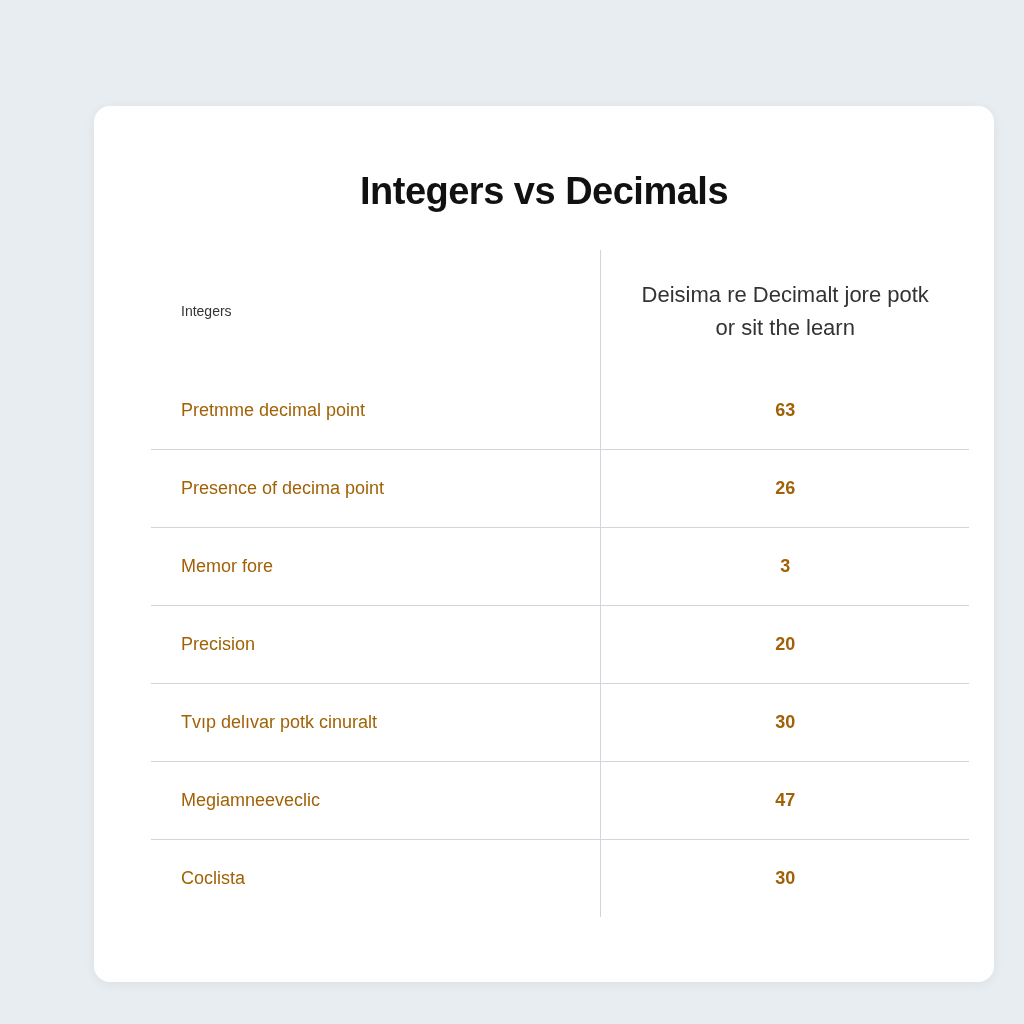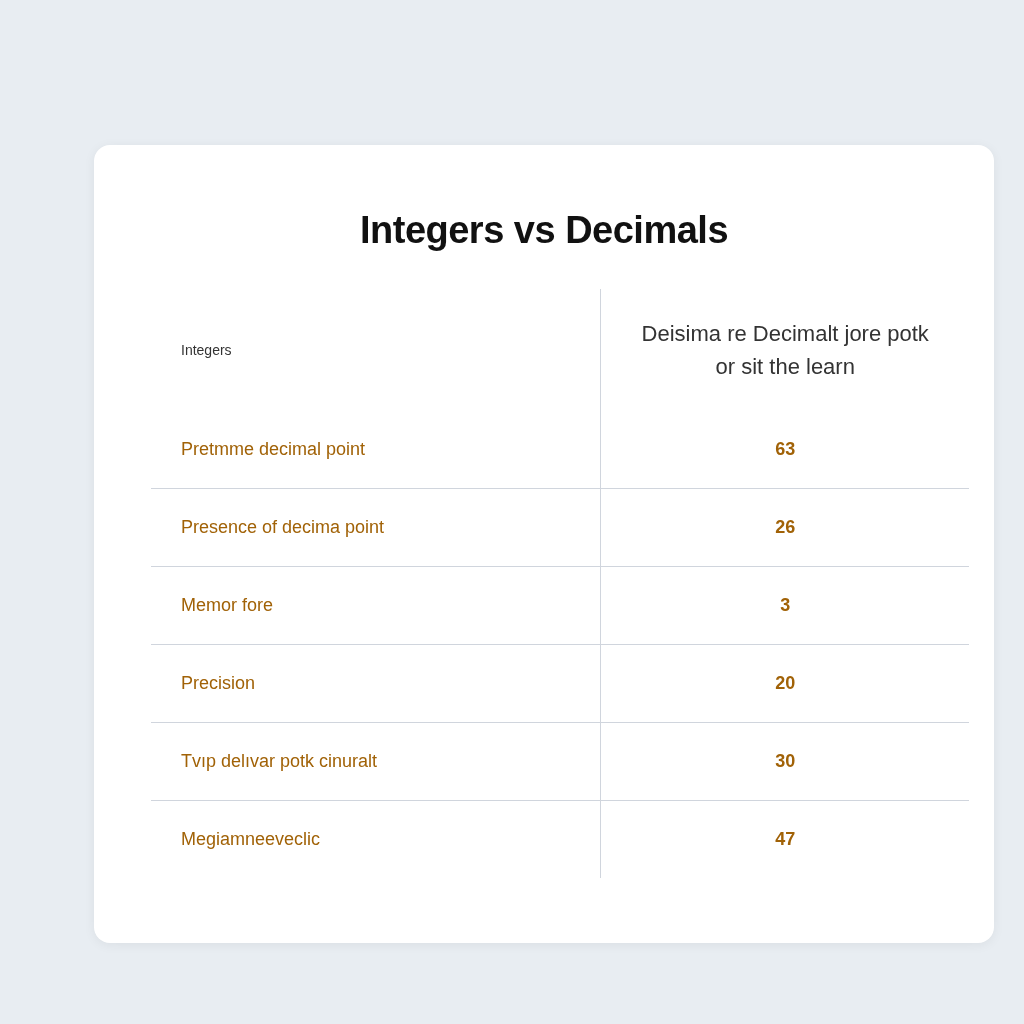--- a/index.html
+++ b/index.html
@@ -114,15 +114,19 @@
           <td class="col-right">20</td>
         </tr>
         <tr>
           <td class="col-left">Tvıp delıvar potk cinuralt</td>
           <td class="col-right">30</td>
         </tr>
         <tr>
           <td class="col-left">Megiamneeveclic</td>
           <td class="col-right">47</td>
         </tr>
+        <tr>
+          <td class="col-left">Coclista</td>
+          <td class="col-right">30</td>
+        </tr>
       </tbody>
   </table>
 </div>
 
 </body></html>

